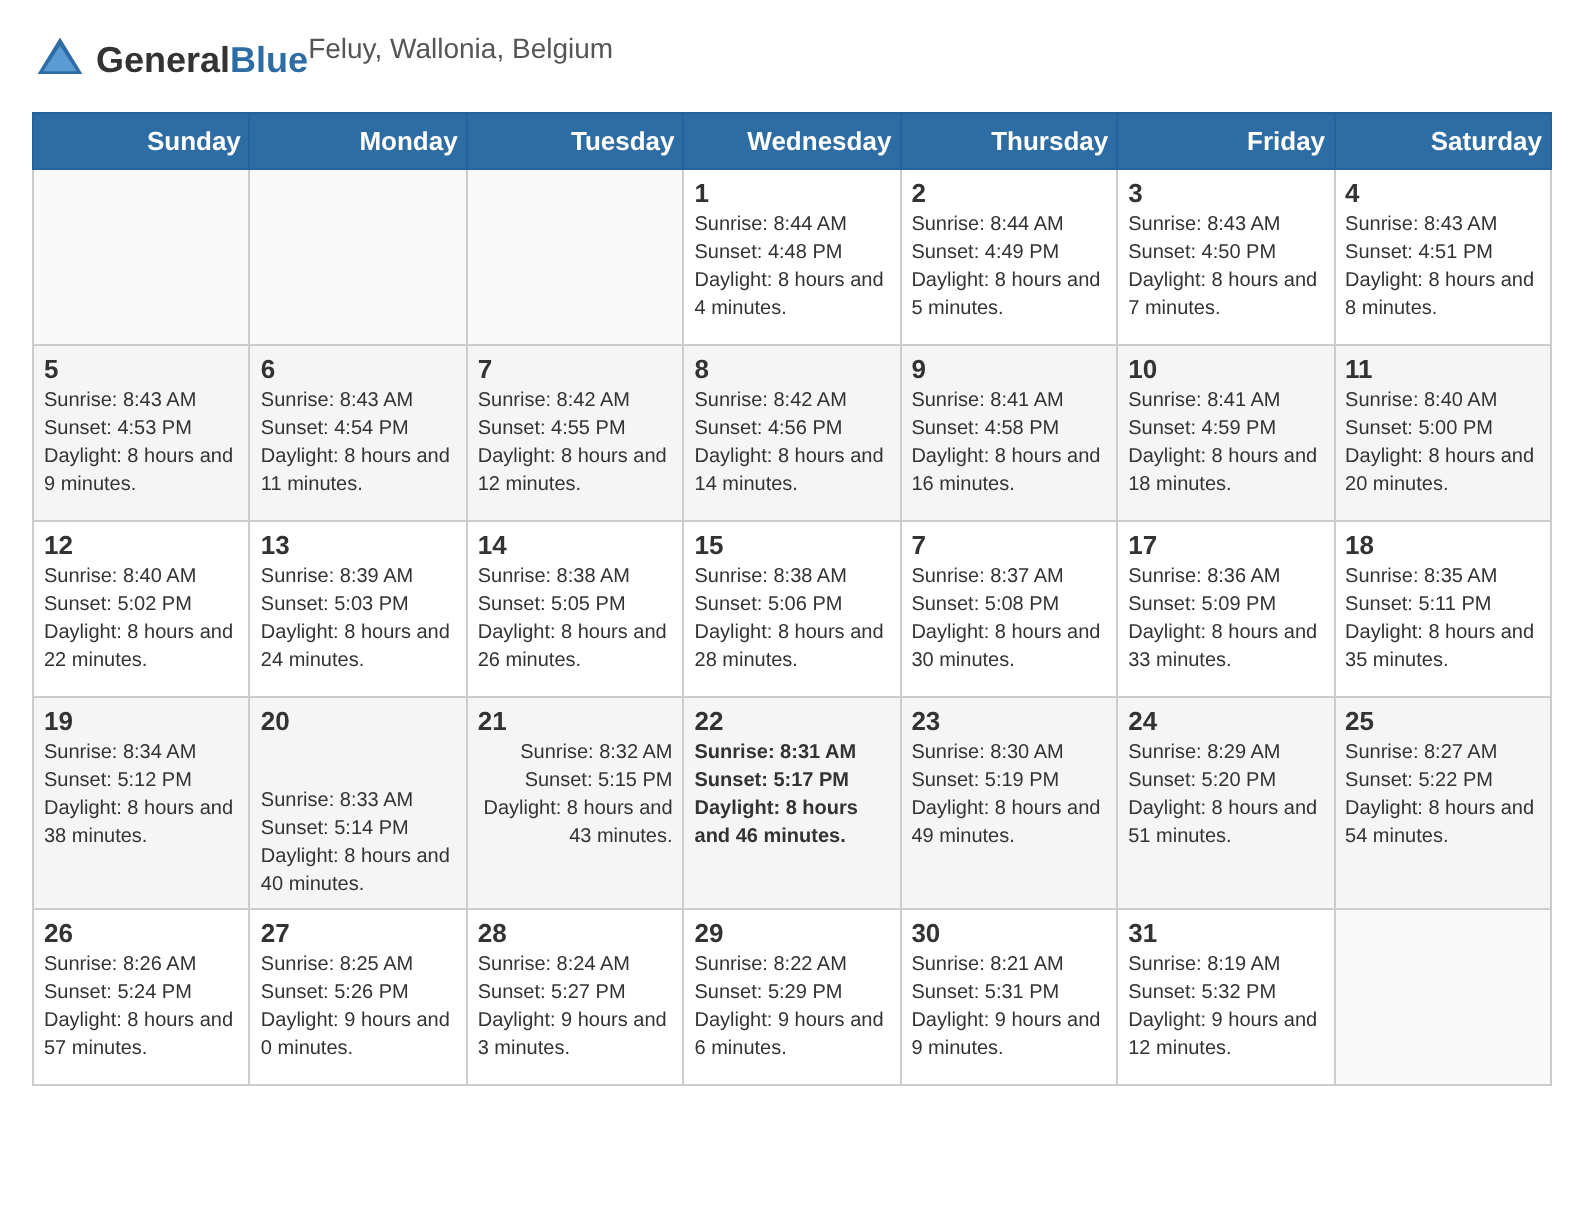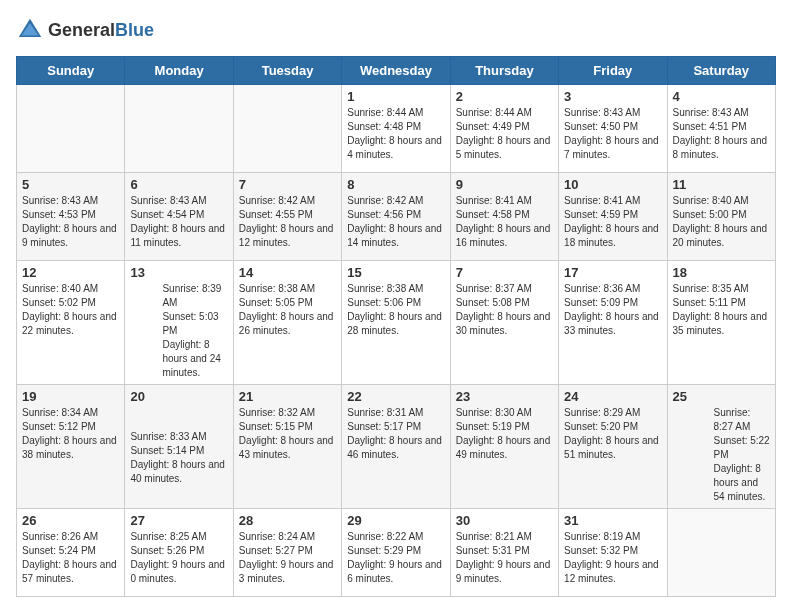--- a/index.html
+++ b/index.html
@@ -40,21 +40,21 @@
       width: 100%;
       border-collapse: collapse;
       border: 1px solid #ccc;
     }
     .calendar th {
       background: #2e6da4;
       color: #fff;
       font-size: 13px;
       font-weight: bold;
       padding: 6px 4px;
-      text-align: center;
+      text-align: right;
       border: 1px solid #2563a0;
     }
     .calendar td {
       vertical-align: top;
       padding: 4px 5px;
       border: 1px solid #ccc;
       font-size: 10.5px;
       color: #333;
       width: 108px;
       height: 88px;
@@ -87,20 +87,21 @@
   <div class="logo">
     <svg class="logo-icon" viewBox="0 0 40 40" xmlns="http://www.w3.org/2000/svg">
       <polygon points="20,4 36,30 4,30" fill="#2e6da4"></polygon>
       <polygon points="20,10 32,28 8,28" fill="#5b9bd5"></polygon>
     </svg>
     <div>
       <span style="font-size:18px;font-weight:bold;color:#333;">General</span><span style="font-size:18px;font-weight:bold;color:#2e6da4;">Blue</span>
     </div>
   </div>
   <div class="title-block">
+    <div class="location-title">Feluy, Wallonia, Belgium</div>
   </div>
 </div>
 
 <table class="calendar">
   <thead>
     <tr>
     <th>Sunday</th>
         <th>Monday</th>
         <th>Tuesday</th>
         <th>Wednesday</th>
@@ -185,21 +186,21 @@
       </tr>
       <tr>
         <td>
           <span class="day-num">12</span>
           <div class="day-info" style="white-space: pre-line;">Sunrise: 8:40 AM
 Sunset: 5:02 PM
 Daylight: 8 hours and 22 minutes.</div>
         </td>
         <td>
           <span class="day-num">13</span>
-          <div class="day-info" style="white-space: pre-line; margin-left: 32px;">Sunrise: 8:39 AM
+          <div class="day-info" style="white-space: pre-line;">Sunrise: 8:39 AM
 Sunset: 5:03 PM
 Daylight: 8 hours and 24 minutes.</div>
         </td>
         <td>
           <span class="day-num">14</span>
           <div class="day-info" style="white-space: pre-line;">Sunrise: 8:38 AM
 Sunset: 5:05 PM
 Daylight: 8 hours and 26 minutes.</div>
         </td>
         <td>
@@ -235,45 +236,45 @@
 Daylight: 8 hours and 38 minutes.</div>
         </td>
         <td>
           <span class="day-num">20</span>
           <div class="day-info" style="white-space: pre-line; margin-top: 26px;">Sunrise: 8:33 AM
 Sunset: 5:14 PM
 Daylight: 8 hours and 40 minutes.</div>
         </td>
         <td>
           <span class="day-num">21</span>
-          <div class="day-info" style="white-space: pre-line;">Sunrise: 8:32 AM
+          <div class="day-info" style="white-space: pre-line; text-align: right;">Sunrise: 8:32 AM
 Sunset: 5:15 PM
 Daylight: 8 hours and 43 minutes.</div>
         </td>
         <td>
           <span class="day-num">22</span>
-          <div class="day-info" style="white-space: pre-line;">Sunrise: 8:31 AM
+          <div class="day-info" style="white-space: pre-line; font-weight: bold;">Sunrise: 8:31 AM
 Sunset: 5:17 PM
 Daylight: 8 hours and 46 minutes.</div>
         </td>
         <td>
           <span class="day-num">23</span>
           <div class="day-info" style="white-space: pre-line;">Sunrise: 8:30 AM
 Sunset: 5:19 PM
 Daylight: 8 hours and 49 minutes.</div>
         </td>
         <td>
           <span class="day-num">24</span>
           <div class="day-info" style="white-space: pre-line;">Sunrise: 8:29 AM
 Sunset: 5:20 PM
 Daylight: 8 hours and 51 minutes.</div>
         </td>
         <td>
           <span class="day-num">25</span>
-          <div class="day-info" style="white-space: pre-line; margin-left: 41px;">Sunrise: 8:27 AM
+          <div class="day-info" style="white-space: pre-line;">Sunrise: 8:27 AM
 Sunset: 5:22 PM
 Daylight: 8 hours and 54 minutes.</div>
         </td>
       </tr>
       <tr>
         <td>
           <span class="day-num">26</span>
           <div class="day-info" style="white-space: pre-line;">Sunrise: 8:26 AM
 Sunset: 5:24 PM
 Daylight: 8 hours and 57 minutes.</div>

